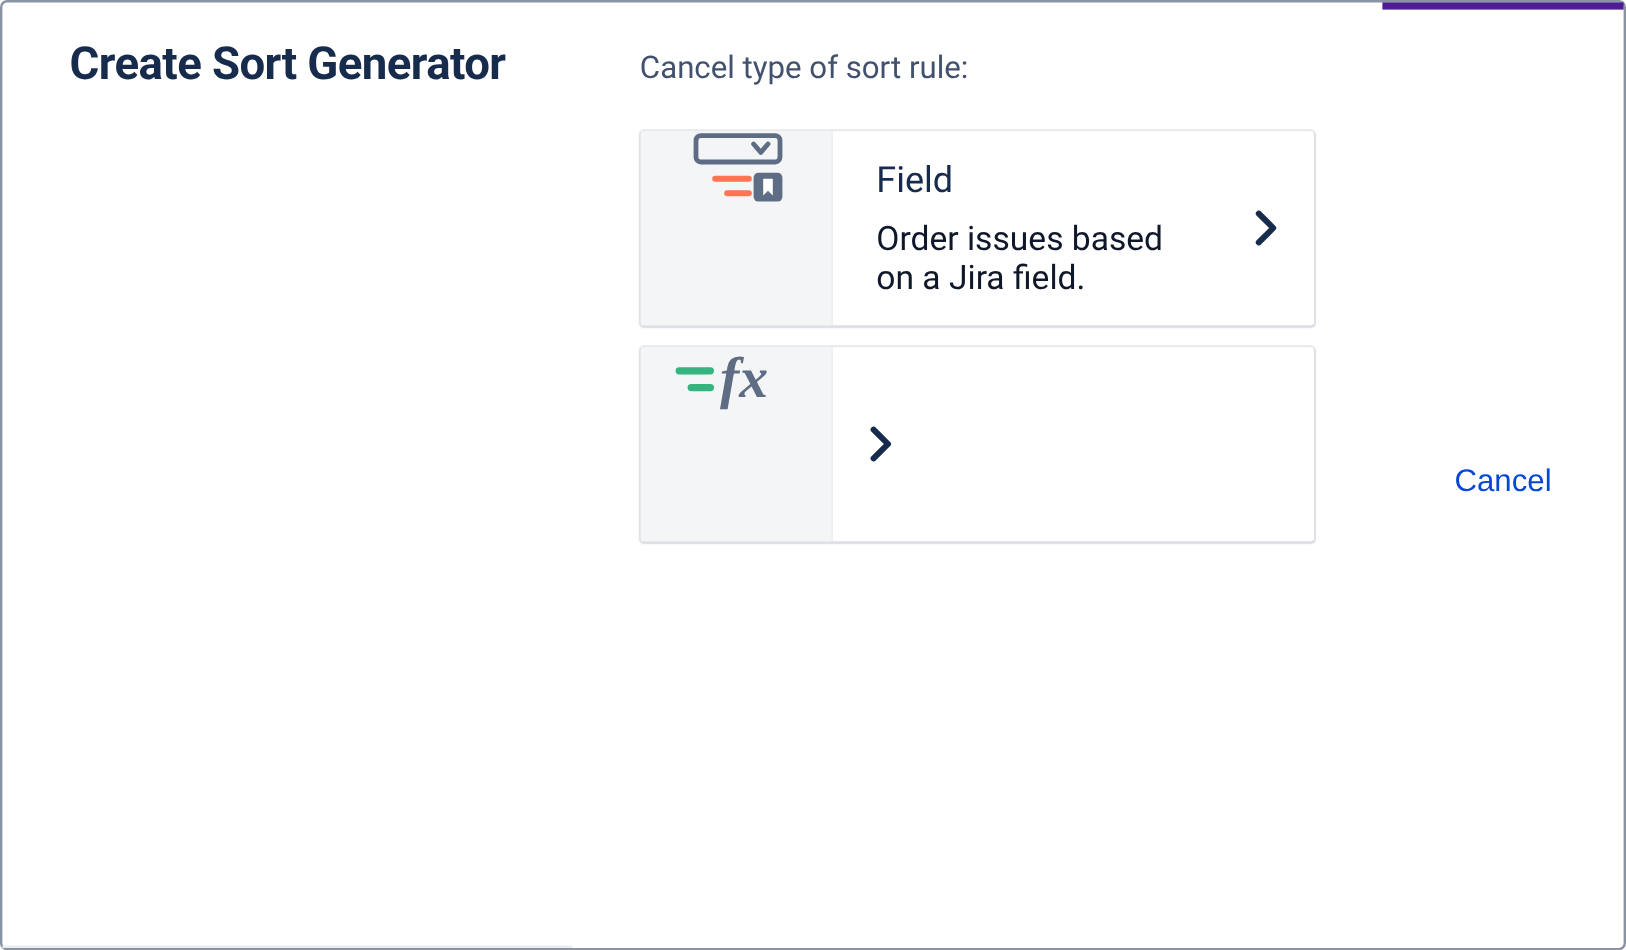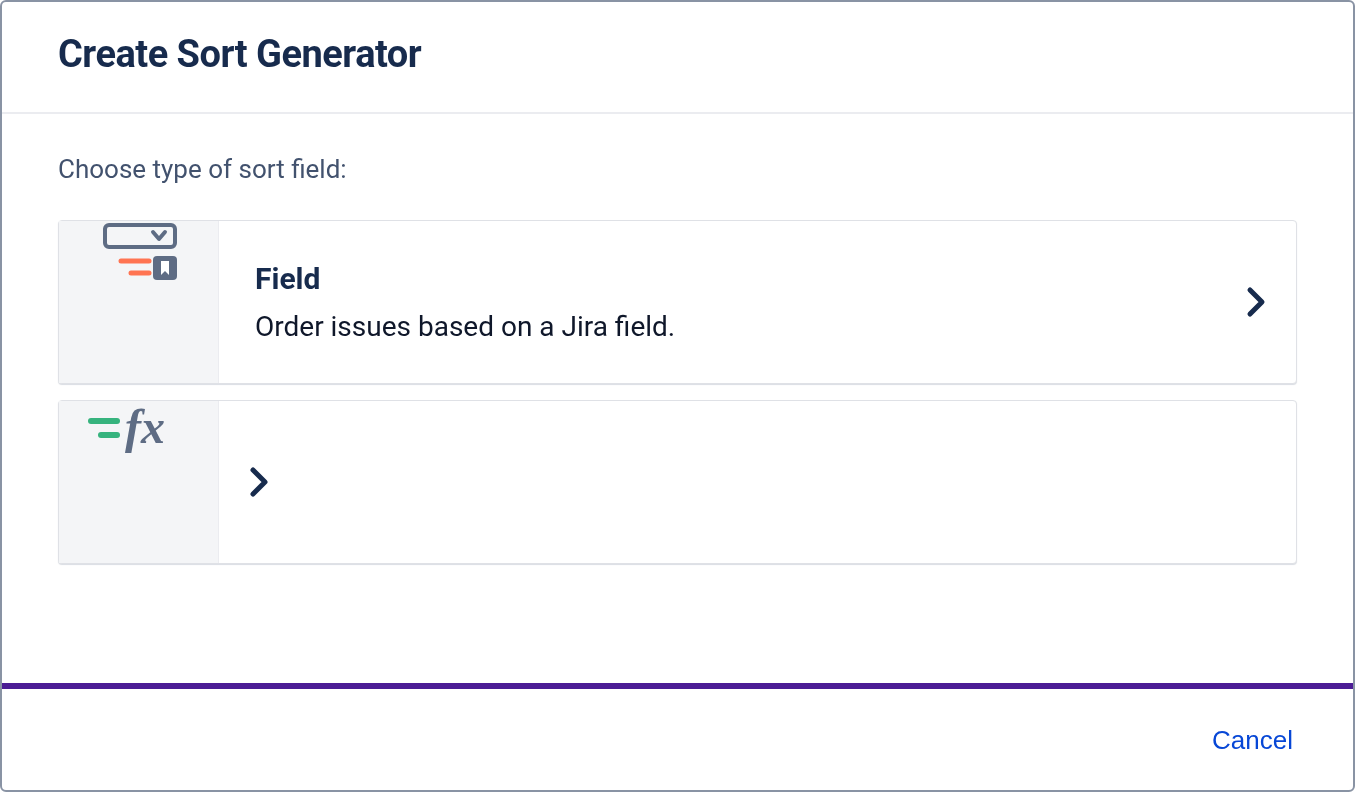--- a/index.html
+++ b/index.html
@@ -14,21 +14,20 @@
       height: 792px;
       overflow: hidden;
     }
     .dialog {
       width: 100%;
       height: 100%;
       border: 2px solid #8993a4;
       border-radius: 6px;
       background: #fff;
       display: flex;
-      flex-direction: column;
     }
     .dialog-header {
       padding: 30px 56px 36px 56px;
       border-bottom: 2px solid #ebecf0;
     }
     .dialog-title {
       font-size: 38px;
       font-weight: 700;
       color: #172b4d;
       letter-spacing: -0.5px;
@@ -62,21 +61,21 @@
     }
     .option-content {
       flex: 1;
       display: flex;
       flex-direction: column;
       justify-content: center;
       padding: 0 36px;
     }
     .option-title {
       font-size: 30px;
-      font-weight: 700;
+      font-weight: 400;
       color: #172b4d;
       margin-bottom: 14px;
     }
     .option-desc {
       font-size: 28px;
       color: #0f172a;
     }
     .option-chevron {
       width: 80px;
       display: flex;
@@ -102,21 +101,21 @@
   </style>
 </head>
 <body>
 
 <div class="dialog">
   <div class="dialog-header">
     <h1 class="dialog-title">Create Sort Generator</h1>
   </div>
 
   <div class="dialog-body">
-    <div class="instruction">Choose type of sort field:</div>
+    <div class="instruction">Cancel type of sort rule:</div>
 
     <div class="option-card">
       <div class="option-icon-wrap">
         <span>
           <svg width="84" height="76" viewBox="0 0 84 76">
 
             <rect x="8" y="4" width="70" height="22" rx="4" fill="none" stroke="#5e6c84" stroke-width="4"></rect>
 
             <path d="M56 11 L62 18 L68 11" fill="none" stroke="#5e6c84" stroke-width="4" stroke-linecap="round" stroke-linejoin="round"></path>
 

